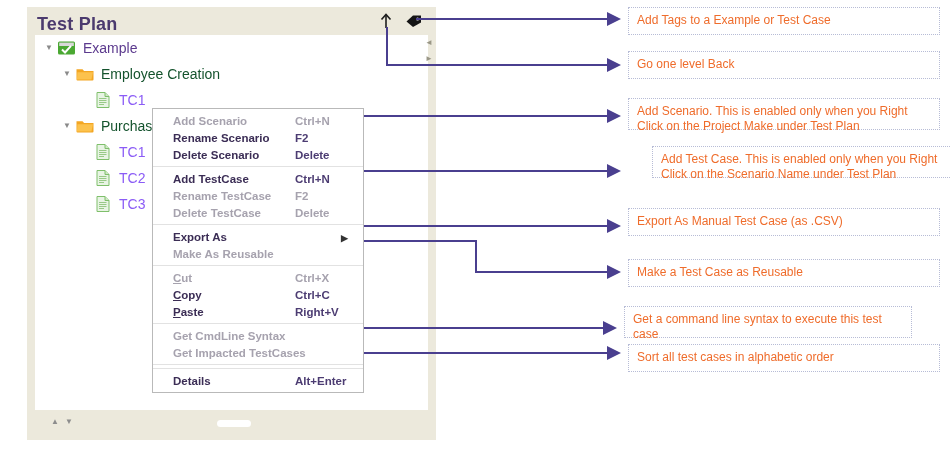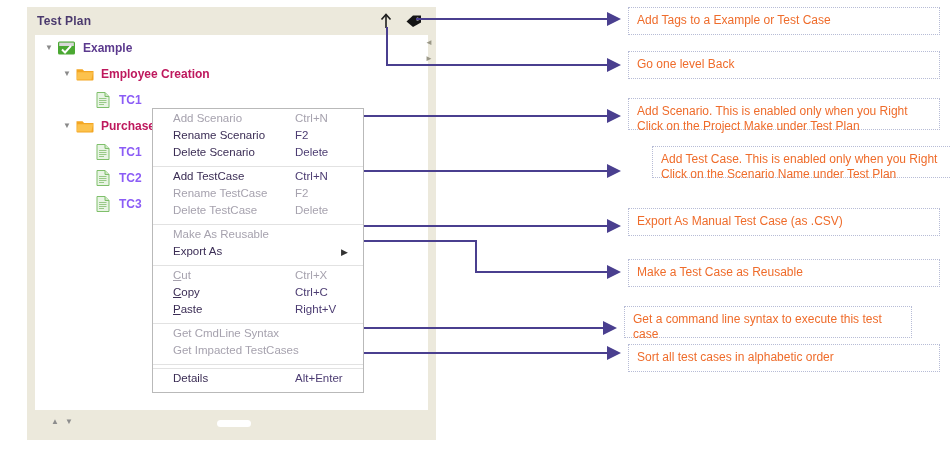--- a/index.html
+++ b/index.html
@@ -28,21 +28,21 @@
   #panel-header {
     position: absolute;
     left: 0; top: 0;
     width: 409px;
     height: 28px;
   }
   #panel-title {
     position: absolute;
     left: 10px;
     top: 7px;
-    font-size: 12px;
+    font-size: 18px;
     font-weight: bold;
     color: #4b3a6e;
     letter-spacing: 0.2px;
     white-space: nowrap;
   }
   #header-icons {
     position: absolute;
     right: 14px;
     top: 4px;
     display: flex;
@@ -83,27 +83,26 @@
   }
   .twisty.empty { visibility: hidden; }
   .node-icon {
     flex: 0 0 auto;
     width: 20px;
     height: 18px;
     margin-right: 6px;
     position: relative;
   }
   .node-label {
-    font-size: 12px;
+    font-size: 14px;
     color: #6b3fa0;
     font-family: "Liberation Sans", sans-serif;
-    font-weight: bold;
   }
   .node-label.proj { color: #5c3a8e; }
-  .node-label.scen { color: #be185d; }
+  .node-label.scen { color: #14532d; }
   .node-label.tc   { color: #8b5cf6; }
 
   
   #edge-chevrons {
     position: absolute;
     right: 2px;
     top: 32px;
     width: 10px;
     display: flex;
     flex-direction: column;
@@ -155,24 +154,26 @@
     background: #ffffff;
     border: 1px solid #b9b9b9;
     box-sizing: border-box;
     padding: 3px 0;
     z-index: 20;
   }
   .mi {
     position: relative;
     height: 17px;
     display: flex;
+    align-items: center;
     padding: 0 6px 0 20px;
     font-size: 11.5px;
     color: #3b2d55;
     white-space: nowrap;
+    font-weight: bold;
   }
   .mi.disabled { color: #a6a2ae; }
   .mi .mi-label { flex: 1 1 auto; }
   .mi .mi-label u { text-decoration: underline; }
   .mi .mi-key {
     flex: 0 0 auto;
     width: 62px;
     text-align: left;
     color: #4c3c72;
   }
@@ -362,27 +363,27 @@
     </div>
     <div class="mi disabled">
       <span class="mi-label">Rename TestCase</span>
       <span class="mi-key">F2</span>
     </div>
     <div class="mi disabled">
       <span class="mi-label">Delete TestCase</span>
       <span class="mi-key">Delete</span>
     </div>
     <div class="menu-sep"></div>
+    <div class="mi">
+      <span class="mi-label">Export As</span>
+      <span class="mi-sub"><span class="caret">▶</span></span>
+    </div>
     <div class="mi disabled">
       <span class="mi-label">Make As Reusable</span>
       <span class="mi-key"></span>
-    </div>
-    <div class="mi">
-      <span class="mi-label">Export As</span>
-      <span class="mi-sub"><span class="caret">▶</span></span>
     </div>
     <div class="menu-sep"></div>
     <div class="mi disabled">
       <span class="mi-label"><u>C</u>ut</span>
       <span class="mi-key">Ctrl+X</span>
     </div>
     <div class="mi">
       <span class="mi-label"><u>C</u>opy</span>
       <span class="mi-key">Ctrl+C</span>
     </div>

